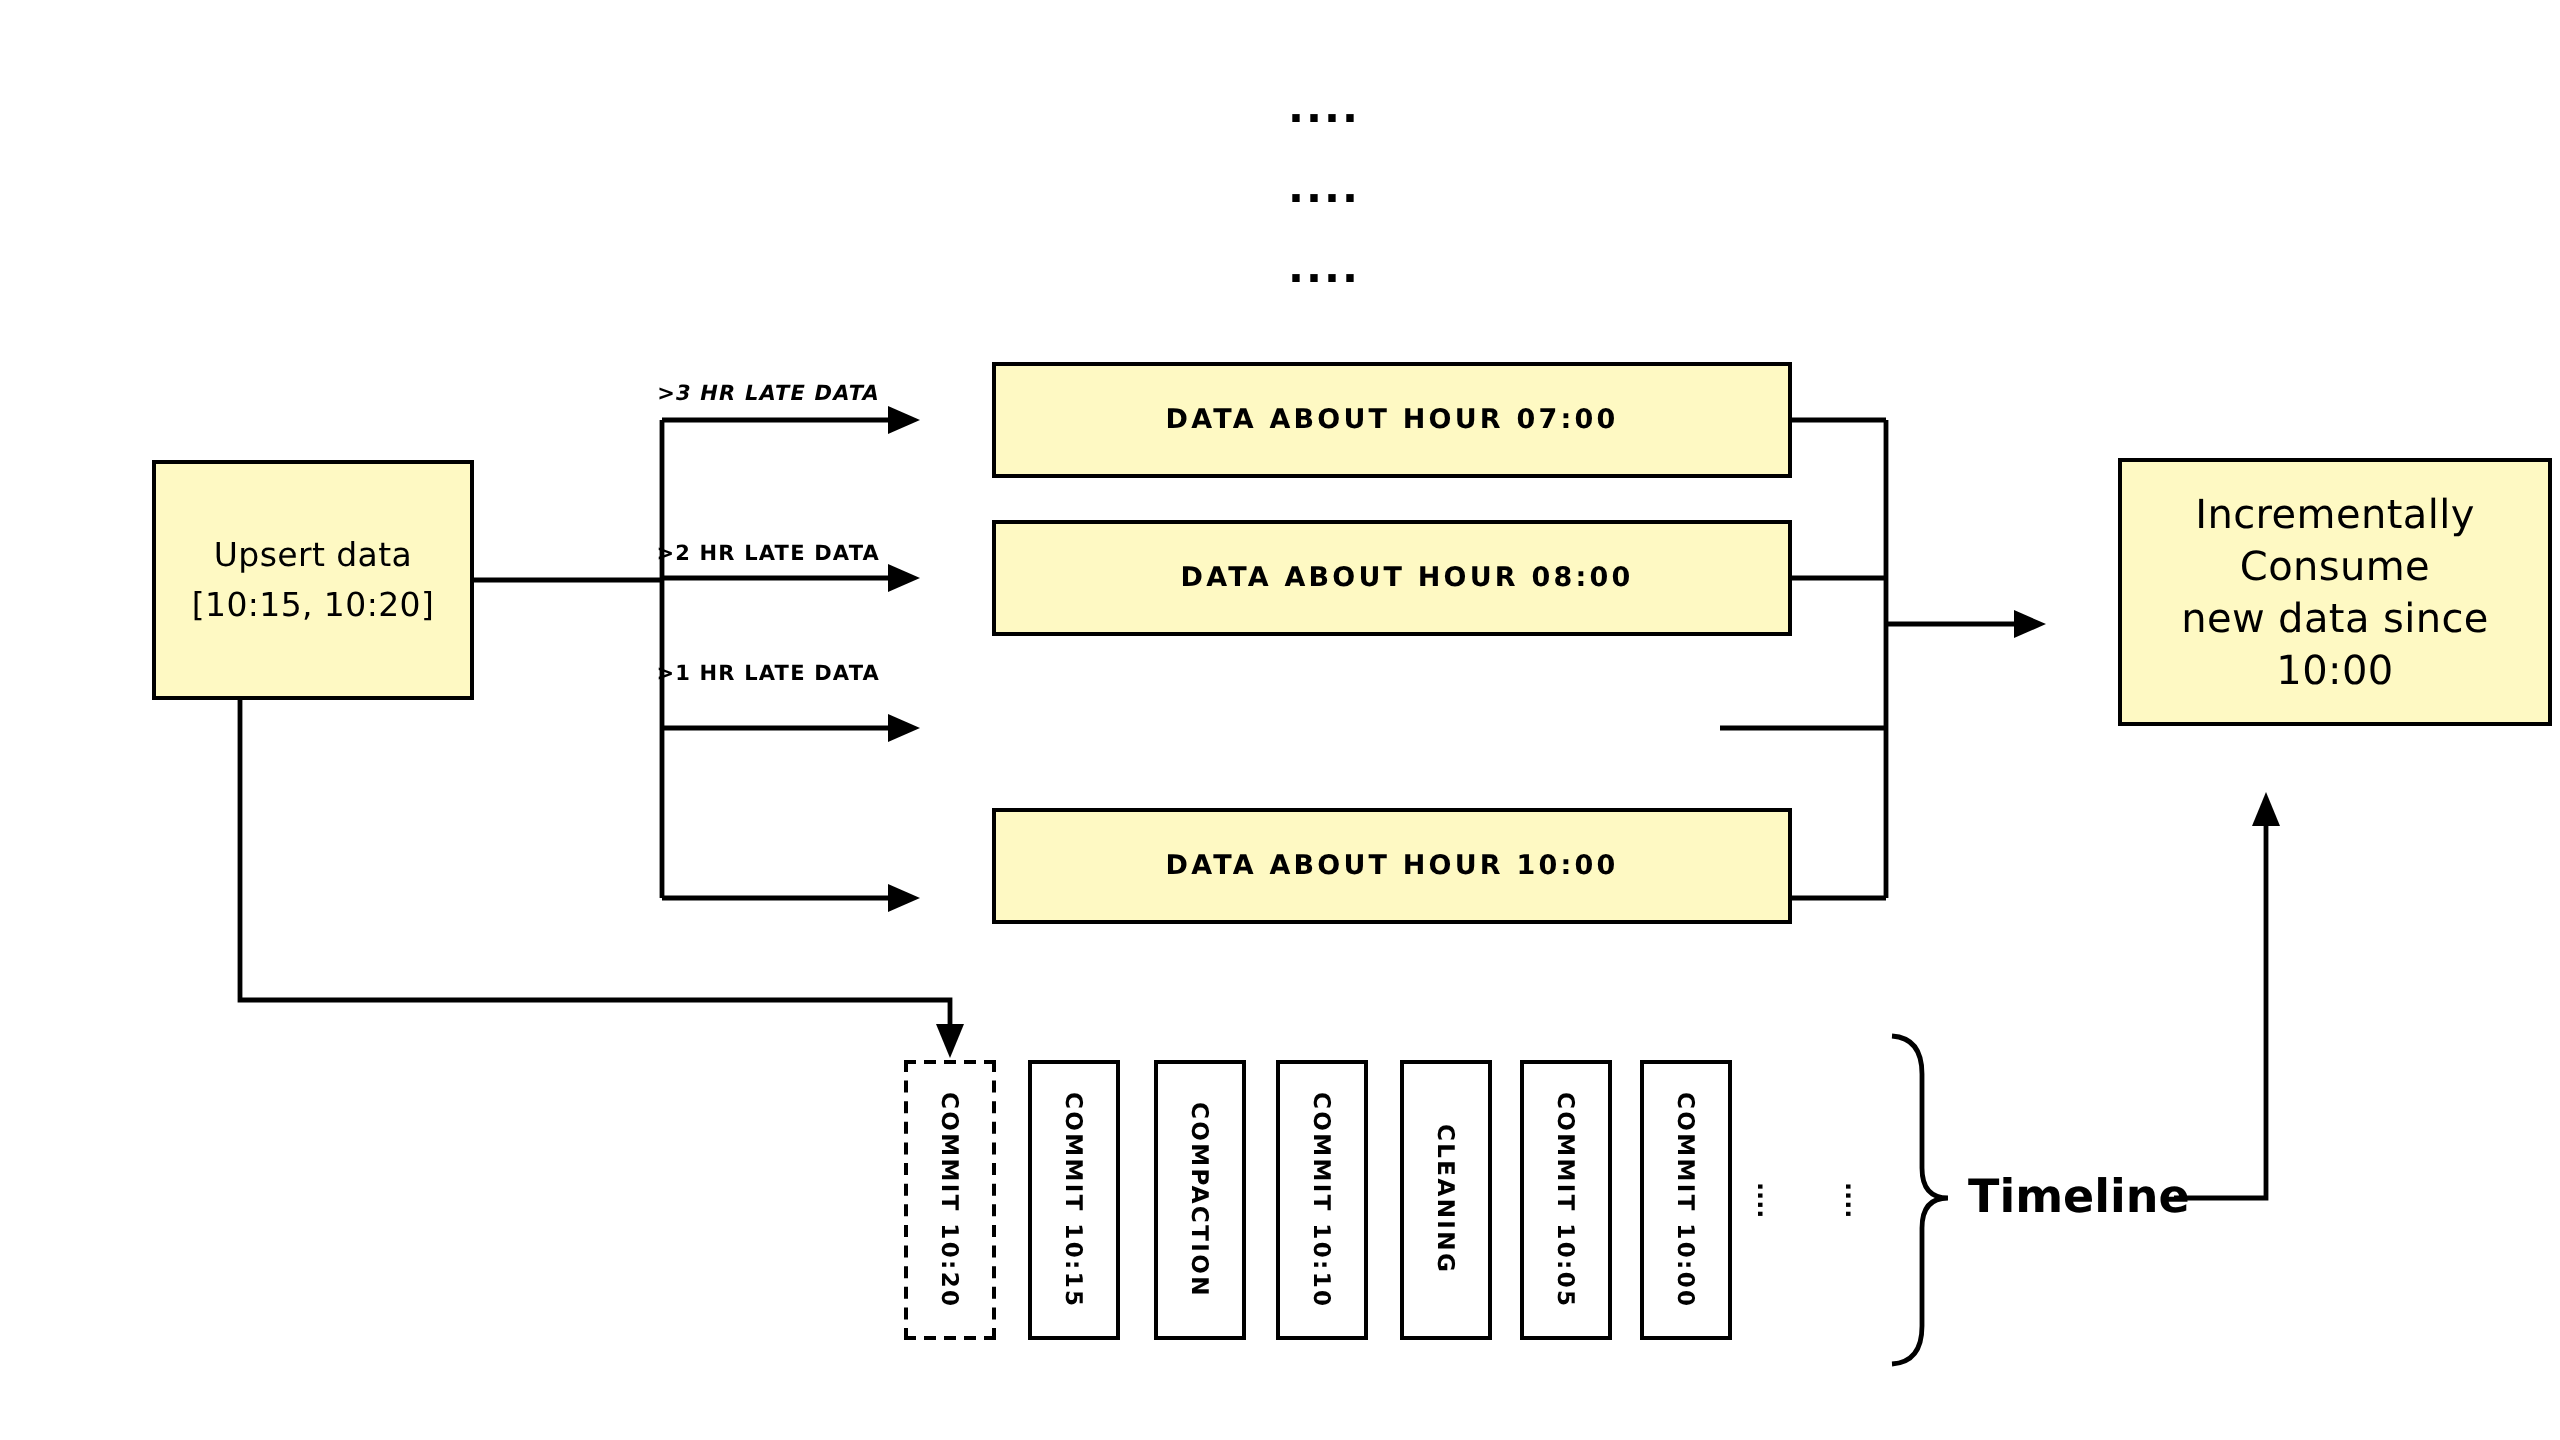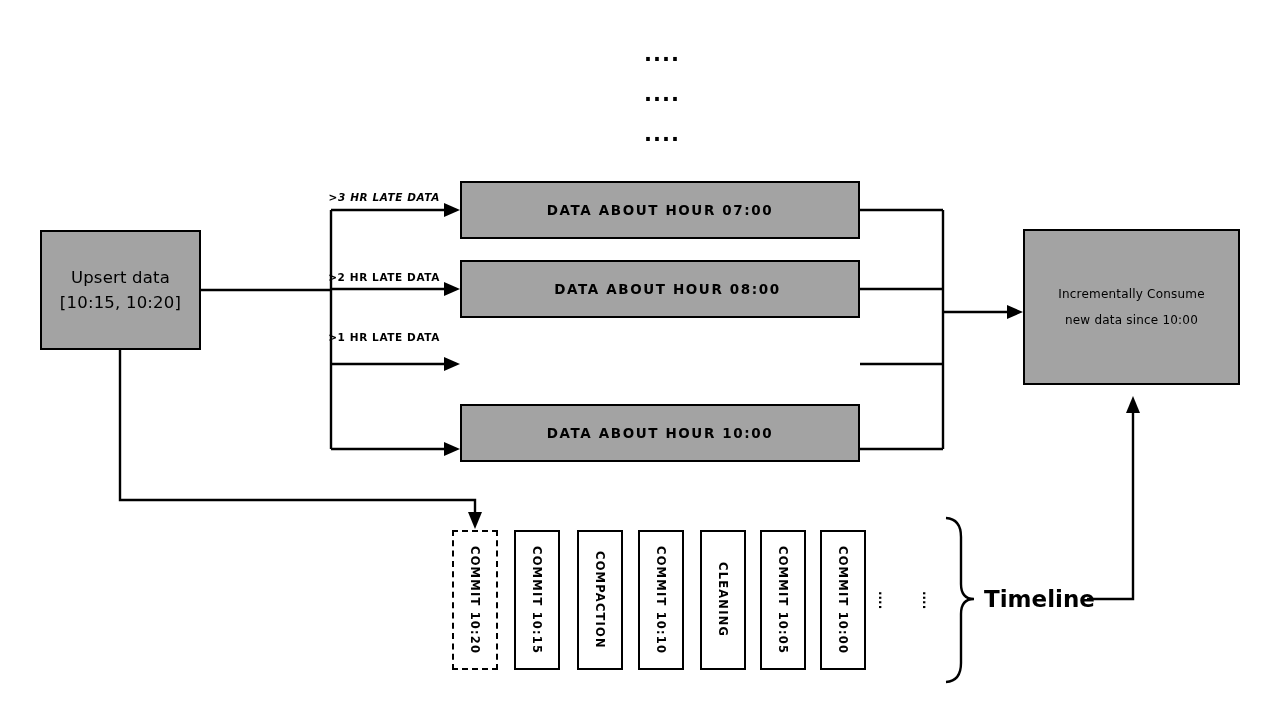--- a/index.html
+++ b/index.html
@@ -14,31 +14,32 @@
   }
   svg.wires { position: absolute; left: 0; top: 0; width: 1280px; height: 720px; }
   svg.wires line, svg.wires polyline, svg.wires path {
     stroke: #000; stroke-width: 2.4; fill: none;
   }
   svg.wires polygon { fill: #000; stroke: none; }
 
   .node {
     position: absolute;
     border: 2.4px solid #000;
-    background: #a3a3a3;
+    background: #fef9c3;
     display: flex;
     align-items: center;
     justify-content: center;
     text-align: center;
     box-sizing: border-box;
+    margin-left: 36px;
   }
   .softtext { font-weight: 400; font-size: 16.5px; line-height: 25px; letter-spacing: 0.2px; }
 
   .source-box   { left: 40px;  top: 230px; width: 161px; height: 120px; }
-  .consumer-box { left: 1023px; top: 229px; width: 217px; height: 156px; font-size: 12px; line-height: 26px; }
+  .consumer-box { left: 1023px; top: 229px; width: 217px; height: 134px; font-size: 20px; line-height: 26px; }
 
   .hour-box {
     left: 460px; width: 400px; height: 58px;
     font-weight: bold; font-size: 13.5px; letter-spacing: 1.6px;
   }
   .hour-0 { top: 181px; }
   .hour-1 { top: 260px; padding-left: 15px; }
   .hour-2 { top: 335px; }
   .hour-3 { top: 404px; }
 

